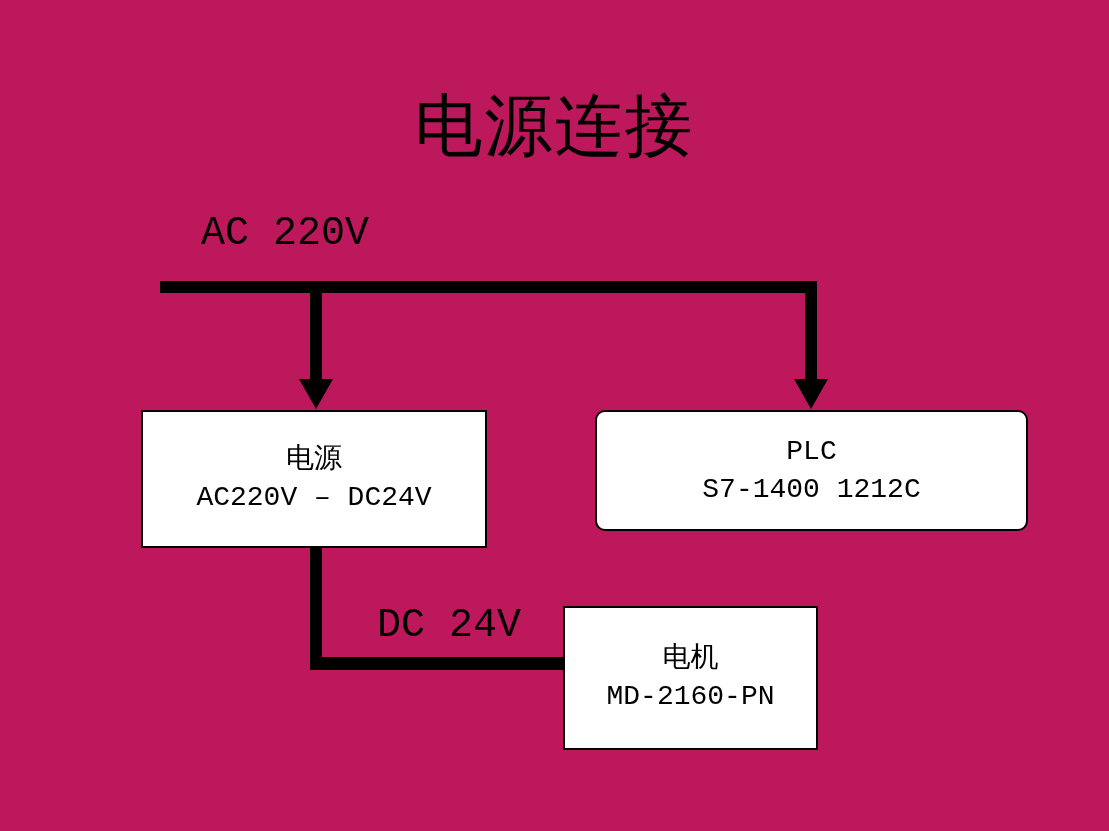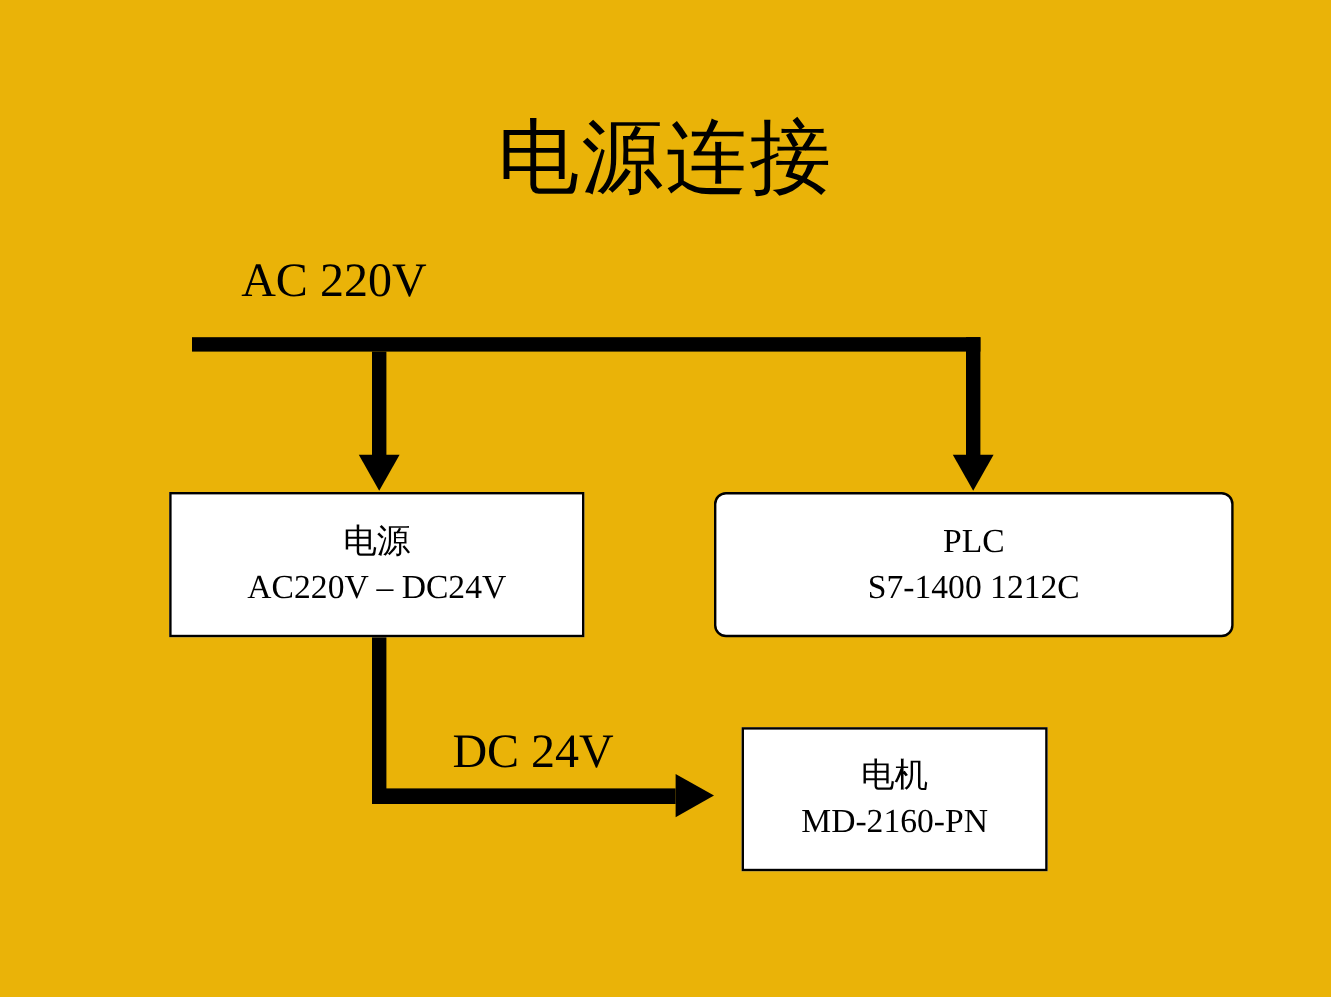--- a/index.html
+++ b/index.html
@@ -1,22 +1,22 @@
 <!DOCTYPE html>
 <html><head>
 <meta charset="utf-8">
 <style>
   html, body { margin: 0; padding: 0; background: #ffffff; }
   .canvas {
     position: relative;
     width: 1109px;
     height: 831px;
-    background: #eab308;
+    background: #be185d;
     color: #000000;
-    font-family: Liberation Serif, serif;
+    font-family: Liberation Mono, monospace;
     overflow: hidden;
   }
   .title {
     position: absolute;
     top: 86px;
     left: 0;
     width: 100%;
     text-align: center;
     font-size: 68px;
     line-height: 90px;
@@ -66,23 +66,23 @@
     display: flex;
     flex-direction: column;
     align-items: center;
     justify-content: center;
     text-align: center;
     font-size: 28px;
     line-height: 38px;
     color: #000000;
     box-sizing: border-box;
   }
-  .node-power { left: 141px; top: 410px; width: 346px; height: 121px; }
+  .node-power { left: 141px; top: 410px; width: 346px; height: 138px; }
   .node-plc   { left: 595px; top: 410px; width: 433px; height: 121px; border-radius: 10px; }
-  .node-motor { left: 618px; top: 606px; width: 255px; height: 120px; }
+  .node-motor { left: 563px; top: 606px; width: 255px; height: 144px; }
 </style>
 </head>
 <body>
 
 <div class="canvas">
 
   <div class="title">电源连接</div>
 
   <div class="wire-label lbl-ac">AC 220V</div>
 

